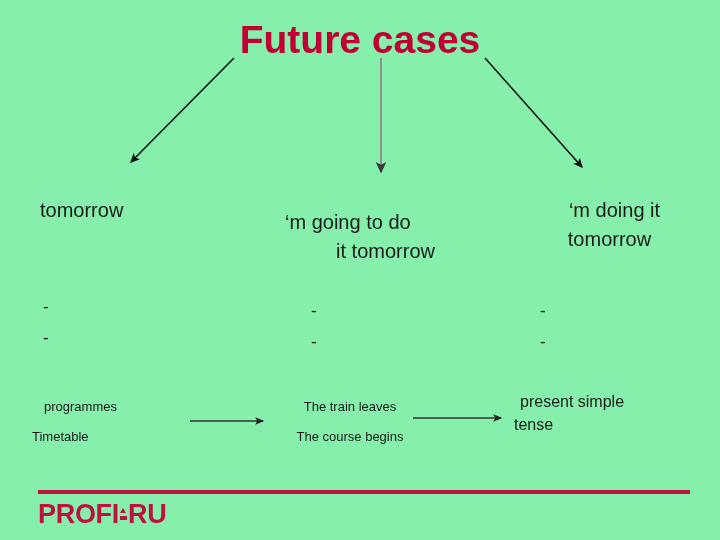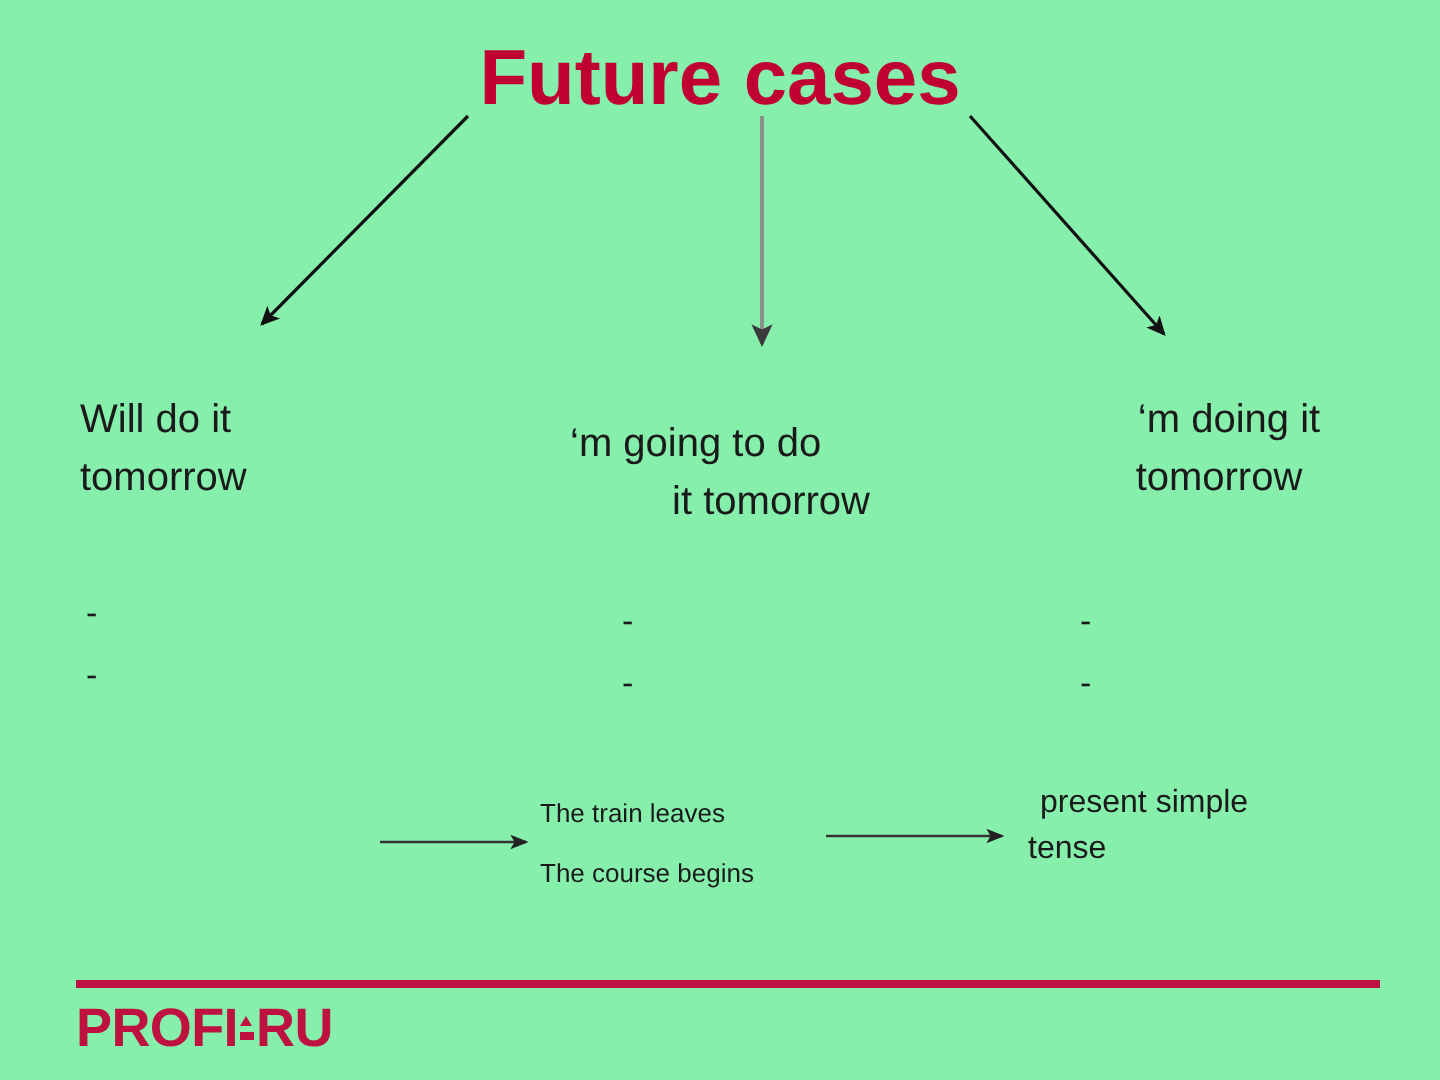--- a/index.html
+++ b/index.html
@@ -103,20 +103,21 @@
     font-size: 13px;
     line-height: 2.3;
   }
   #flow-1 .flow-line.line-1 { padding-left: 12px; }
   #flow-2 {
     left: 270px;
     top: 392px;
     width: 160px;
     font-size: 13px;
     line-height: 2.3;
+    text-align: center;
   }
   #flow-3 {
     left: 514px;
     top: 390px;
     width: 200px;
     font-size: 16px;
     line-height: 1.45;
   }
   #flow-3 .flow-line.line-1 { padding-left: 6px; }
   .flow-line {
@@ -198,41 +199,44 @@
 
     <line x1="381" y1="58" x2="381" y2="172" stroke="#8c8c8c" stroke-width="1.9" marker-end="url(#ah-gray)"></line>
 
     <line x1="485" y1="58" x2="582" y2="167" stroke="#111111" stroke-width="1.6" marker-end="url(#ah-dark)"></line>
 
     <line x1="190" y1="421" x2="263" y2="421" stroke="#333333" stroke-width="1.3" marker-end="url(#ah-thin)"></line>
     <line x1="413" y1="418" x2="501" y2="418" stroke="#333333" stroke-width="1.3" marker-end="url(#ah-thin)"></line>
   </svg>
 
   <div id="col-1" class="tense-col">
-    <span class="tense-line line-1">Will do it</span>
     <span class="tense-line line-2">tomorrow</span>
   </div>
 
   <div id="col-2" class="tense-col">
     <span class="tense-line line-1">‘m going to do</span>
     <span class="tense-line line-2">it tomorrow</span>
   </div>
 
   <div id="col-3" class="tense-col">
     <span class="tense-line line-1">‘m doing it</span>
     <span class="tense-line line-2">tomorrow</span>
   </div>
 
   <div id="dash-1a" class="dash">-</div>
   <div id="dash-1b" class="dash">-</div>
   <div id="dash-2a" class="dash">-</div>
   <div id="dash-2b" class="dash">-</div>
   <div id="dash-3a" class="dash">-</div>
   <div id="dash-3b" class="dash">-</div>
 
+  <div id="flow-1" class="flow-block">
+    <span class="flow-line line-1">programmes</span>
+    <span class="flow-line line-2">Timetable</span>
+  </div>
 
   <div id="flow-2" class="flow-block">
     <span class="flow-line line-1">The train leaves</span>
     <span class="flow-line line-2">The course begins</span>
   </div>
 
   <div id="flow-3" class="flow-block">
     <span class="flow-line line-1">present simple</span>
     <span class="flow-line line-2">tense</span>
   </div>

